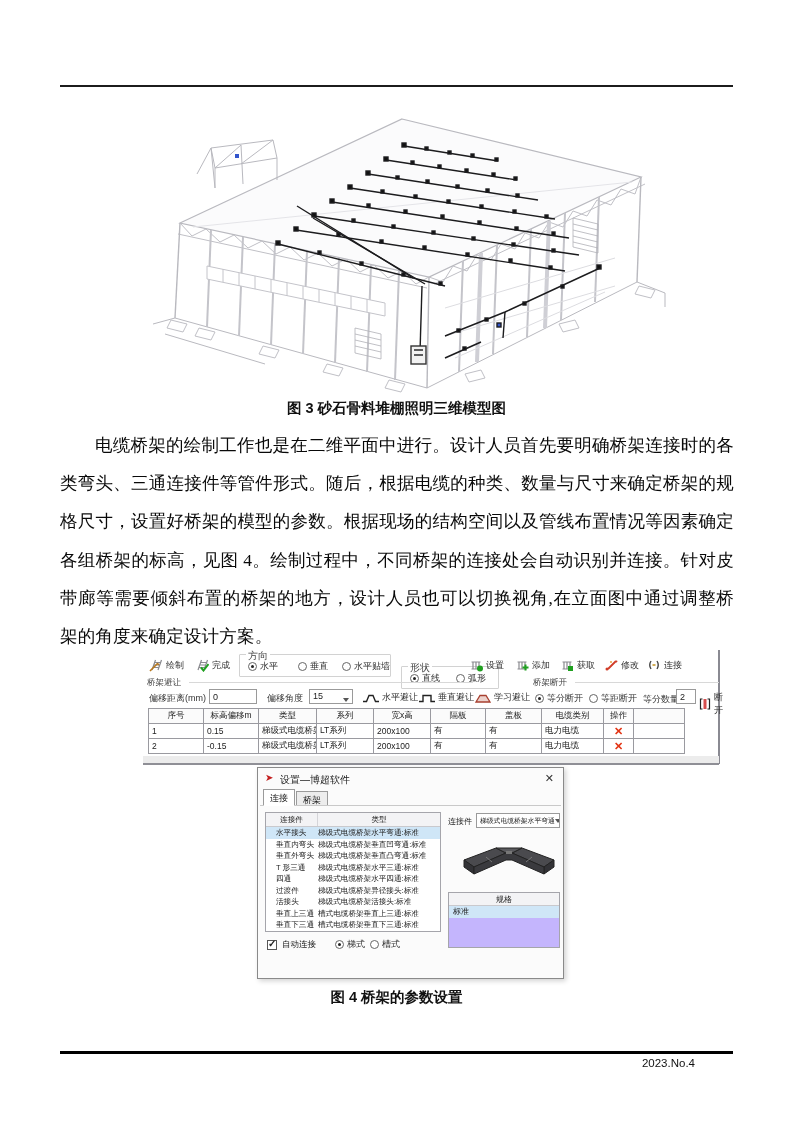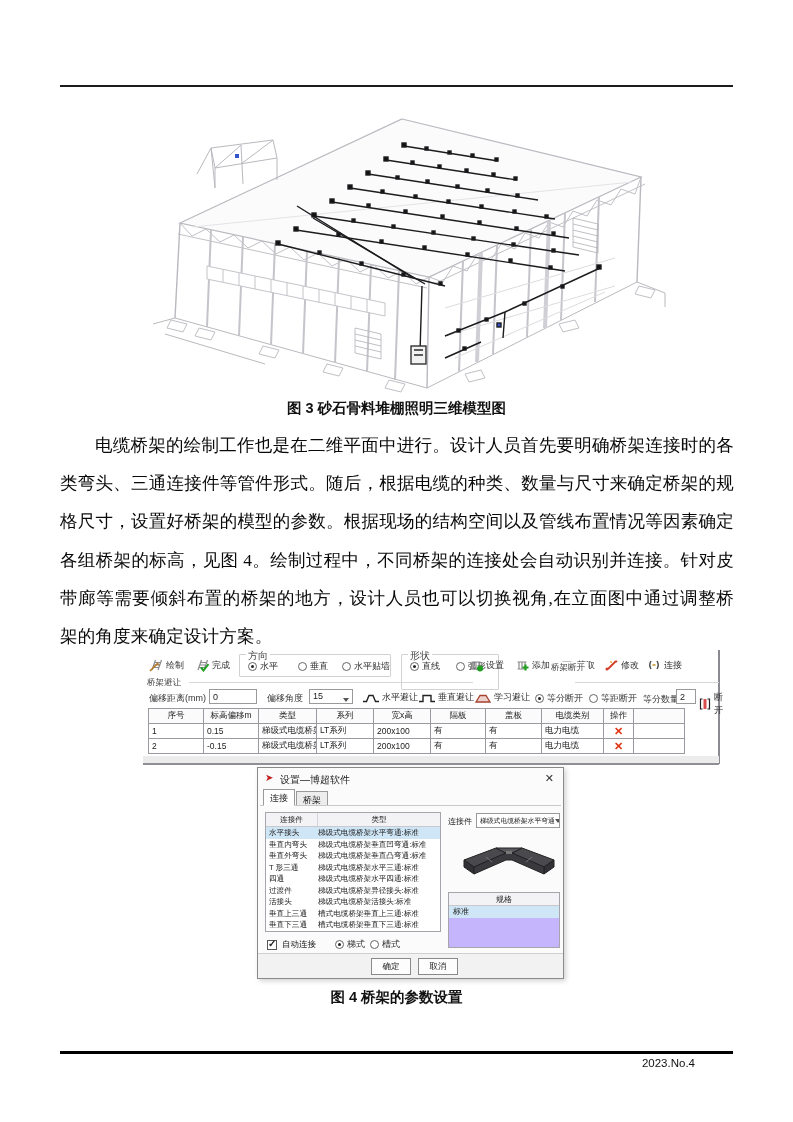--- a/index.html
+++ b/index.html
@@ -73,21 +73,21 @@
   .dlg-body-edge { position:absolute; left:2px; right:2px; top:37px; bottom:2px; border-top:1px solid #c9c9c9; }
 
   .clist { position:absolute; left:7px; top:44px; width:176px; height:120px; background:#fff;
            border:1px solid #a5a5ab; font-size:7.6px; color:#222; }
   .clist-head { display:flex; height:14px; background:#f3f3f5; border-bottom:1px solid #c9c9cd; }
   .clist-head span { line-height:14px; text-align:center; }
   .ch1 { width:52px; border-right:1px solid #d5d5d9; }
   .ch2 { flex:1; }
   .dlg-row { display:flex; height:11.5px; line-height:11.5px; }
   .dlg-row.sel { background:#cfe6f7; }
-  .dlg-row .c1 { width:52px; padding-left:3px; overflow:hidden; white-space:nowrap; }
+  .dlg-row .c1 { width:52px; padding-left:10px; overflow:hidden; white-space:nowrap; }
   .dlg-row .c2 { flex:1; overflow:hidden; white-space:nowrap; }
 
   .conn-label { position:absolute; left:190px; top:48px; font-size:8px; color:#222; }
   .conn-dd { position:absolute; left:218px; top:45px; width:84px; height:15px; border:1px solid #9a9a9a;
              background:#fff; font-size:6.8px; color:#222; display:flex; align-items:center;
              justify-content:space-between; padding:0 3px; white-space:nowrap; overflow:hidden; }
   .tray-img { position:absolute; left:200px; top:70px; width:102px; height:46px; }
   .spec { position:absolute; left:190px; top:124px; width:112px; height:56px; background:#c4b5fd;
           border:1px solid #a5a5ab; font-size:8px; color:#222; }
   .spec-head { height:13px; line-height:13px; text-align:center; background:#f3f3f5; border-bottom:1px solid #c9c9cd; }
@@ -346,21 +346,21 @@
       <span class="radio" style="position:absolute; left:58px; top:5px;">
           <i class="rdot"></i>
           <em>垂直</em>
         </span>
       <span class="radio" style="position:absolute; left:102px; top:5px;">
           <i class="rdot"></i>
           <em>水平贴墙</em>
         </span>
     </div>
 
-    <div class="grp" style="left:258px; top:4px; width:98px; height:36px;padding-left:21px;">
+    <div class="grp" style="left:258px; top:16px; width:98px; height:23px;padding-left:21px;">
       <span class="grp-label">形状</span>
       <span class="radio sel" style="position:absolute; left:8px; top:5px;">
           <i class="rdot"></i>
           <em>直线</em>
         </span>
       <span class="radio" style="position:absolute; left:54px; top:5px;">
           <i class="rdot"></i>
           <em>弧形</em>
         </span>
     </div>
@@ -429,21 +429,21 @@
         </svg>
       <em style="font-style:normal">垂直避让</em>
     </div>
     <div class="tbtn" style="left:332px; top:41px;">
       <svg class="ticon" width="16" height="12" viewBox="0 0 16 12">
           <path d="M1 10 h14 l-4 -6.5 h-6 z" stroke="#a84030" stroke-width="1.3" fill="#ecd2cc"></path>
         </svg>
       <em style="font-style:normal">学习避让</em>
     </div>
 
-    <span class="sec-label" style="left:390px; top:12px;margin-left:18px;">桥架断开</span>
+    <span class="sec-label" style="left:390px; top:27px;">桥架断开</span>
     <span class="sec-line" style="left:432px; top:32px; width:144px;"></span>
     <span class="radio sel" style="position:absolute; left:392px; top:42px;">
         <i class="rdot"></i>
         <em>等分断开</em>
       </span>
     <span class="radio" style="position:absolute; left:446px; top:42px;">
         <i class="rdot"></i>
         <em>等距断开</em>
       </span>
     <span style="position:absolute; left:500px; top:43px; font-size:9px; color:#333;">等分数量:</span>
@@ -597,23 +597,19 @@
         <span class="radio sel" style="margin-left:14px;">
             <i class="rdot"></i>
             <em>梯式</em>
           </span>
         <span class="radio">
             <i class="rdot"></i>
             <em>槽式</em>
           </span>
       </div>
 
-      <div class="dlg-btnbar">
-        <div class="dbtn" style="left:113px;">确定</div>
-        <div class="dbtn" style="left:160px;">取消</div>
-      </div>
     </div>
   </div>
   <div class="fig4-caption">图 4  桥架的参数设置</div>
 
   <div class="ftr-rule"></div>
   <div class="ftr-issue">2023.No.4</div>
 </div>
 
 </body></html>

